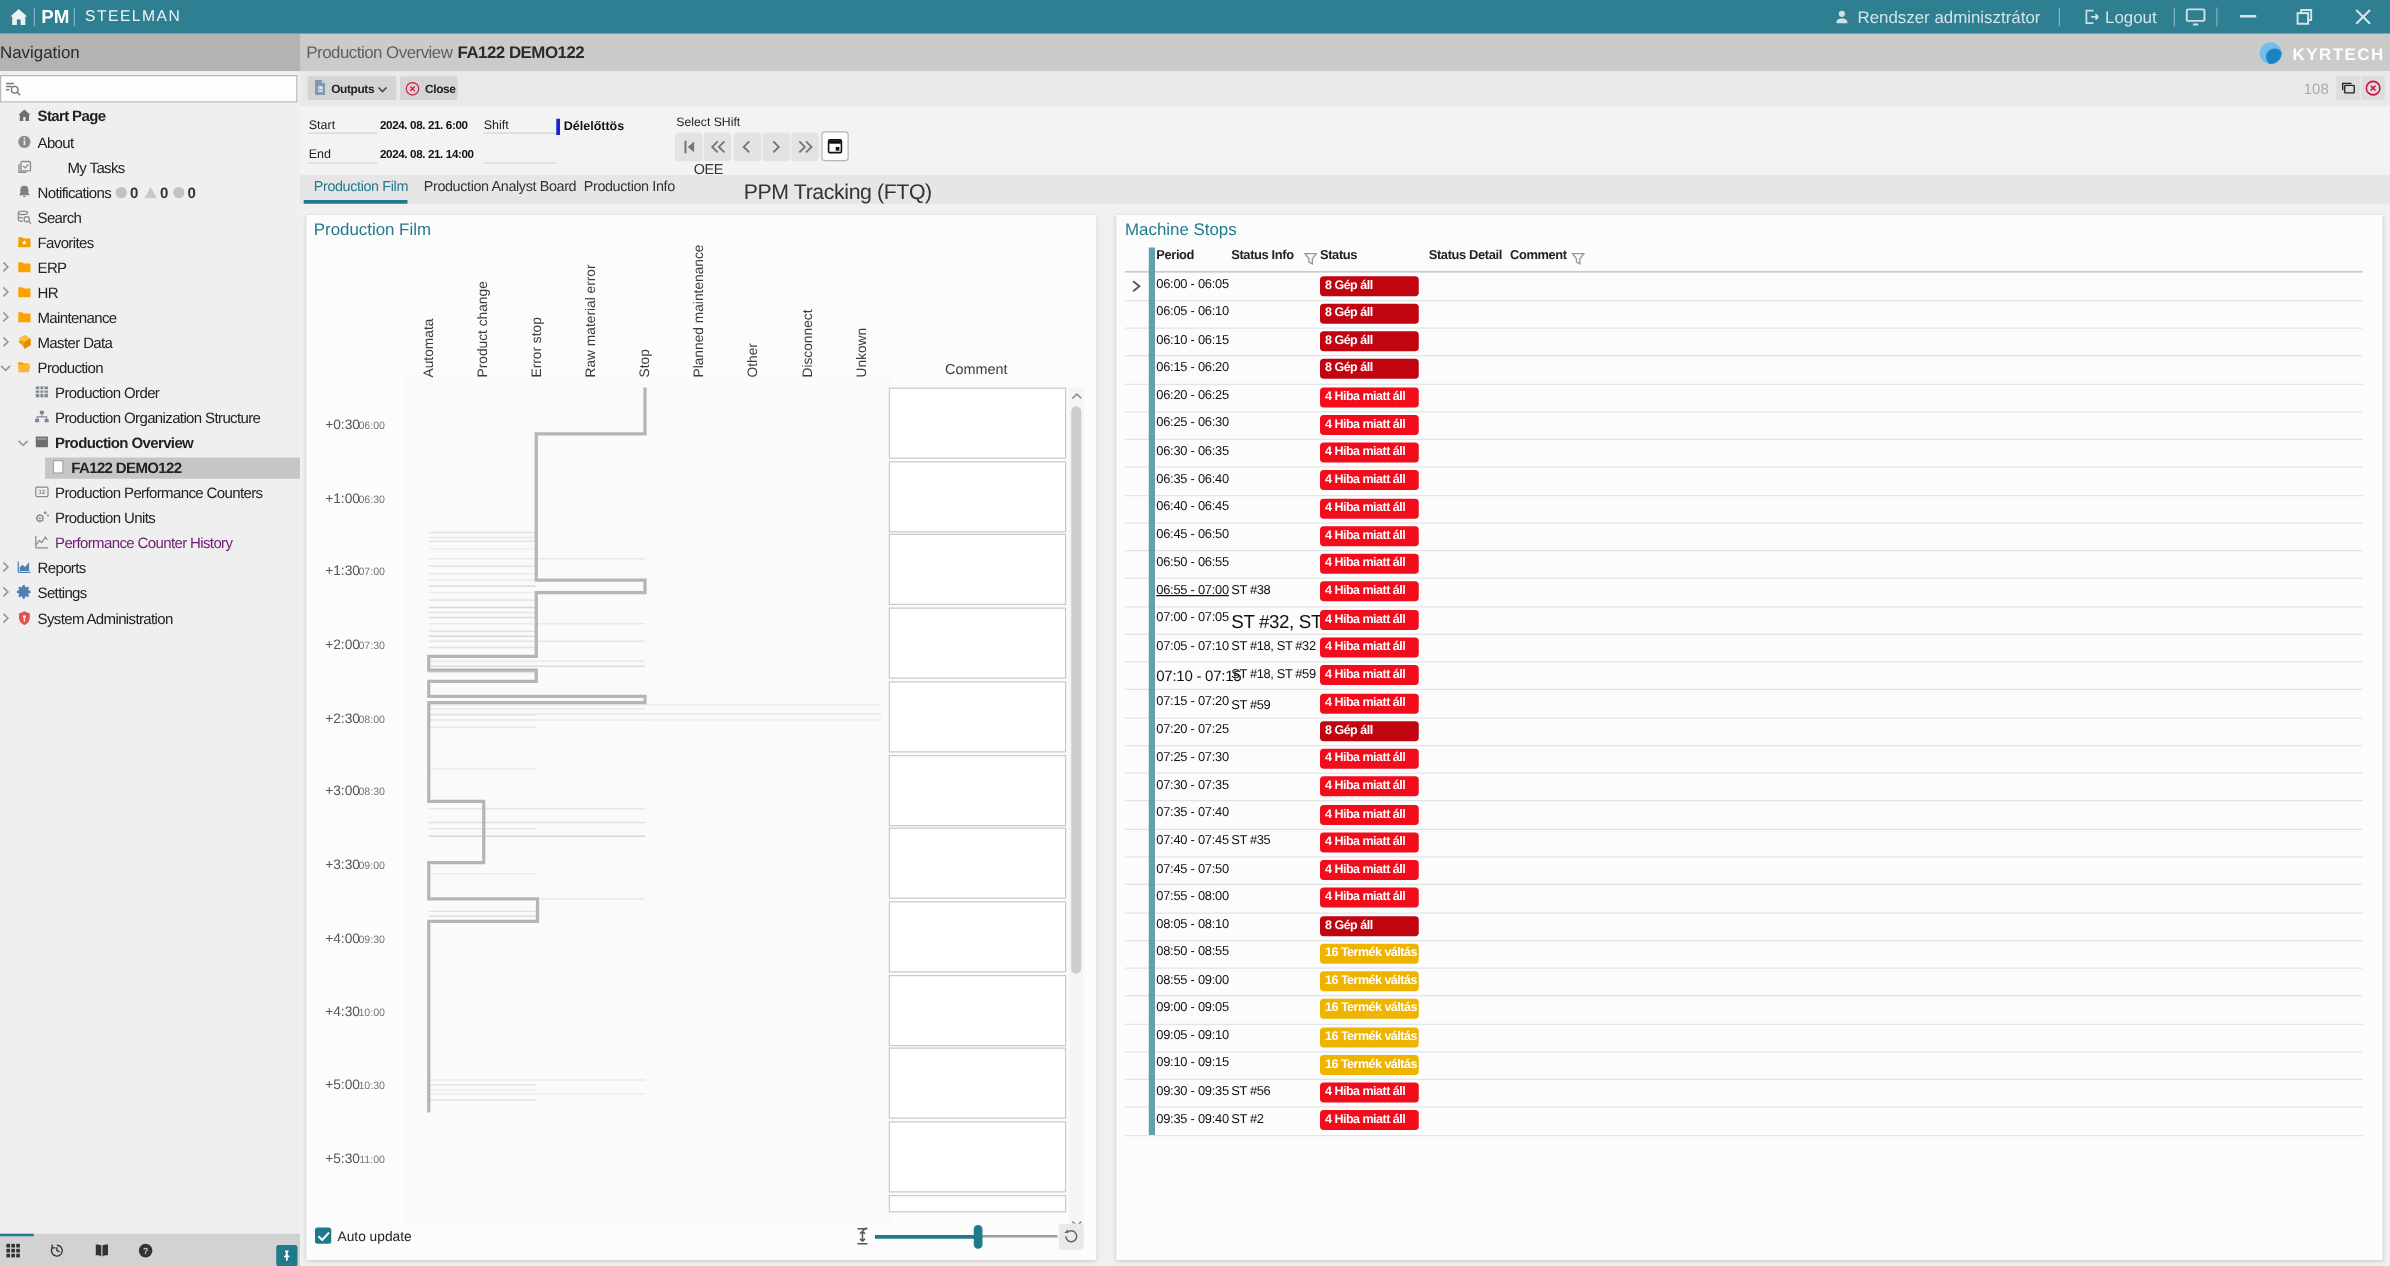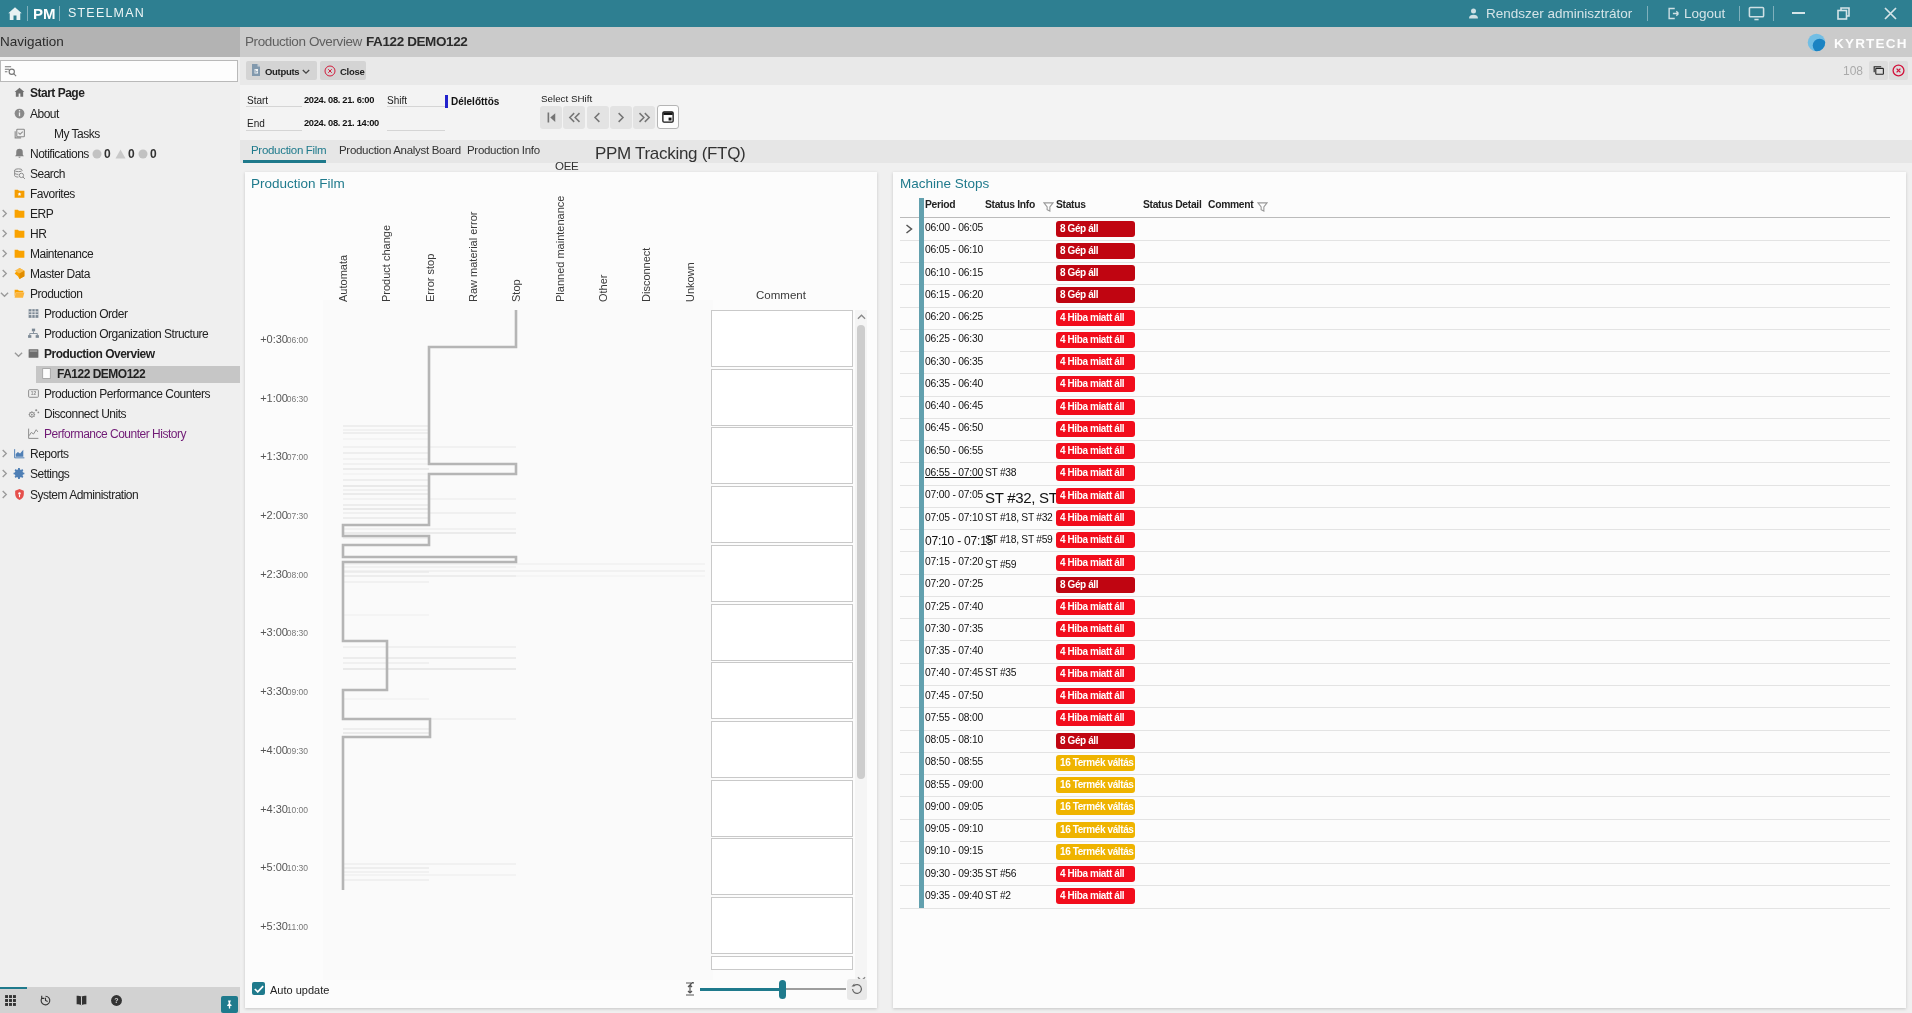--- a/index.html
+++ b/index.html
@@ -173,21 +173,21 @@
     <text x="12" y="15.5" font-size="9" font-weight="bold" fill="#8a8a8a" text-anchor="middle" font-family="Liberation Sans">12</text>
   </svg>
 <div class="abs" style="left:44px;top:387px;font-size:12px;letter-spacing:-0.5px;font-weight:normal;color:#222;white-space:nowrap;">Production Performance Counters</div>
 <svg class="abs" style="left:27px;top:407px" width="13" height="13" viewBox="0 0 24 24">
     <circle cx="9" cy="14" r="4.5" fill="none" stroke="#8a8a8a" stroke-width="1.8"></circle>
     <circle cx="9" cy="14" r="1.6" fill="#8a8a8a"></circle>
     <path d="M9 8v2.5M9 17.5V20M3 14h2.5M12.5 14H15M5 10l1.7 1.7M12.3 16.3 14 18M5 18l1.7-1.7M12.3 11.7 14 10" stroke="#8a8a8a" stroke-width="1.6"></path>
     <circle cx="17" cy="6" r="2" fill="#8a8a8a"></circle>
     <circle cx="21" cy="10" r="1.6" fill="#8a8a8a"></circle>
   </svg>
-<div class="abs" style="left:44px;top:407px;font-size:12px;letter-spacing:-0.5px;font-weight:normal;color:#222;white-space:nowrap;">Disconnect Units</div>
+<div class="abs" style="left:44px;top:407px;font-size:12px;letter-spacing:-0.5px;font-weight:normal;color:#222;white-space:nowrap;">Production Units</div>
 <svg class="abs" style="left:27px;top:427px" width="13" height="13" viewBox="0 0 24 24">
     <path d="M3 21h18M3 21V3" stroke="#8a8a8a" stroke-width="1.8" fill="none"></path>
     <path d="M4 16l4-6 4 3 5-8 3 4" stroke="#8a8a8a" stroke-width="1.8" fill="none"></path>
   </svg>
 <div class="abs" style="left:44px;top:427px;font-size:12px;letter-spacing:-0.5px;font-weight:normal;color:#701a75;white-space:nowrap;">Performance Counter History</div>
 <svg class="abs" style="left:0px;top:449px" width="9" height="9" viewBox="0 0 10 10">
     <path d="M3 1l4 4-4 4" fill="none" stroke="#9a9a9a" stroke-width="1.5"></path>
   </svg>
 <svg class="abs" style="left:13px;top:447px" width="13" height="13" viewBox="0 0 24 24">
     <path d="M3 20h18M3 20V4" stroke="#4f7fb5" stroke-width="1.8" fill="none"></path>
@@ -309,21 +309,21 @@
 <div class="abs" style="left:657px;top:105px;width:22px;height:24px;background:#fdfdfd;border:1px solid #b5b5b5;border-radius:3px;box-sizing:border-box;"></div>
 <svg class="abs" style="left:661px;top:110px" width="14" height="14" viewBox="0 0 24 24">
     <rect x="3.2" y="3.2" width="17.6" height="17.6" rx="2" fill="none" stroke="#111" stroke-width="2.2"></rect>
     <rect x="4" y="4" width="16" height="4.5" fill="#111"></rect>
     <rect x="13" y="13" width="5" height="5" fill="#111"></rect>
   </svg>
 <div class="abs" style="left:240px;top:140px;width:1672px;height:23px;background:#e6e6e6;"></div>
 <div class="abs" style="left:251px;top:144px;font-size:11.5px;letter-spacing:-0.3px;color:#1f7a8c;">Production Film</div>
 <div class="abs" style="left:339px;top:144px;font-size:11.5px;letter-spacing:-0.3px;color:#333;">Production Analyst Board</div>
 <div class="abs" style="left:467px;top:144px;font-size:11.5px;letter-spacing:-0.3px;color:#333;">Production Info</div>
-<div class="abs" style="left:555px;top:160px;font-size:11.5px;letter-spacing:-0.3px;color:#333;">OEE</div>
+<div class="abs" style="left:555px;top:130px;font-size:11.5px;letter-spacing:-0.3px;color:#333;">OEE</div>
 <div class="abs" style="left:595px;top:144px;font-size:17px;letter-spacing:-0.3px;color:#333;">PPM Tracking (FTQ)</div>
 <div class="abs" style="left:243px;top:160px;width:83px;height:3px;background:#1f7a8c;"></div>
 <div class="abs" style="left:245px;top:172px;width:632px;height:836px;background:#fcfcfc;box-shadow:0 1px 3px rgba(0,0,0,0.18);"></div>
 <div class="abs" style="left:251px;top:176px;font-size:13.5px;color:#1f7a8c;">Production Film</div>
 <svg class="abs" style="left:245px;top:172px" width="632" height="836" viewBox="0 0 632 836">
     <rect x="78" y="128" width="390" height="680" fill="#fafafa"></rect>
     <text x="98" y="130" font-size="11" fill="#3a3a3a" font-family="Liberation Sans" text-anchor="start" dominant-baseline="central" transform="rotate(-90 98 130)">Automata</text>
     <text x="141.4" y="130" font-size="11" fill="#3a3a3a" font-family="Liberation Sans" text-anchor="start" dominant-baseline="central" transform="rotate(-90 141.4 130)">Product change</text>
     <text x="184.7" y="130" font-size="11" fill="#3a3a3a" font-family="Liberation Sans" text-anchor="start" dominant-baseline="central" transform="rotate(-90 184.7 130)">Error stop</text>
     <text x="228" y="130" font-size="11" fill="#3a3a3a" font-family="Liberation Sans" text-anchor="start" dominant-baseline="central" transform="rotate(-90 228 130)">Raw material error</text>
@@ -502,21 +502,21 @@
 <div class="abs" style="left:985px;top:534px;font-size:10.3px;letter-spacing:-0.3px;color:#111;">ST #18, ST #59</div>
 <div class="abs" style="left:1056px;top:532px;width:79px;height:16px;background:#f20d1c;border-radius:3px;color:#fff;font-size:10px;font-weight:bold;letter-spacing:-0.4px;line-height:16px;padding-left:4px;box-sizing:border-box;white-space:nowrap;">4 Hiba miatt áll</div>
 <div class="abs" style="left:900px;top:551.4px;width:990px;height:1px;background:#e3e3e3;"></div>
 <div class="abs" style="left:925px;top:556px;font-size:10.3px;letter-spacing:-0.2px;color:#111;">07:15 - 07:20</div>
 <div class="abs" style="left:985px;top:559px;font-size:10.3px;letter-spacing:-0.3px;color:#111;text-align:center;">ST #59</div>
 <div class="abs" style="left:1056px;top:555px;width:79px;height:16px;background:#f20d1c;border-radius:3px;color:#fff;font-size:10px;font-weight:bold;letter-spacing:-0.4px;line-height:16px;padding-left:4px;box-sizing:border-box;white-space:nowrap;">4 Hiba miatt áll</div>
 <div class="abs" style="left:900px;top:573.7px;width:990px;height:1px;background:#e3e3e3;"></div>
 <div class="abs" style="left:925px;top:578px;font-size:10.3px;letter-spacing:-0.2px;color:#111;">07:20 - 07:25</div>
 <div class="abs" style="left:1056px;top:577px;width:79px;height:16px;background:#c00511;border-radius:3px;color:#fff;font-size:10px;font-weight:bold;letter-spacing:-0.4px;line-height:16px;padding-left:4px;box-sizing:border-box;white-space:nowrap;">8 Gép áll</div>
 <div class="abs" style="left:900px;top:595.9px;width:990px;height:1px;background:#e3e3e3;"></div>
-<div class="abs" style="left:925px;top:601px;font-size:10.3px;letter-spacing:-0.2px;color:#111;">07:25 - 07:40</div>
+<div class="abs" style="left:925px;top:601px;font-size:10.3px;letter-spacing:-0.2px;color:#111;">07:25 - 07:30</div>
 <div class="abs" style="left:1056px;top:599px;width:79px;height:16px;background:#f20d1c;border-radius:3px;color:#fff;font-size:10px;font-weight:bold;letter-spacing:-0.4px;line-height:16px;padding-left:4px;box-sizing:border-box;white-space:nowrap;">4 Hiba miatt áll</div>
 <div class="abs" style="left:900px;top:618.2px;width:990px;height:1px;background:#e3e3e3;"></div>
 <div class="abs" style="left:925px;top:623px;font-size:10.3px;letter-spacing:-0.2px;color:#111;">07:30 - 07:35</div>
 <div class="abs" style="left:1056px;top:621px;width:79px;height:16px;background:#f20d1c;border-radius:3px;color:#fff;font-size:10px;font-weight:bold;letter-spacing:-0.4px;line-height:16px;padding-left:4px;box-sizing:border-box;white-space:nowrap;">4 Hiba miatt áll</div>
 <div class="abs" style="left:900px;top:640.4px;width:990px;height:1px;background:#e3e3e3;"></div>
 <div class="abs" style="left:925px;top:645px;font-size:10.3px;letter-spacing:-0.2px;color:#111;">07:35 - 07:40</div>
 <div class="abs" style="left:1056px;top:644px;width:79px;height:16px;background:#f20d1c;border-radius:3px;color:#fff;font-size:10px;font-weight:bold;letter-spacing:-0.4px;line-height:16px;padding-left:4px;box-sizing:border-box;white-space:nowrap;">4 Hiba miatt áll</div>
 <div class="abs" style="left:900px;top:662.7px;width:990px;height:1px;background:#e3e3e3;"></div>
 <div class="abs" style="left:925px;top:667px;font-size:10.3px;letter-spacing:-0.2px;color:#111;">07:40 - 07:45</div>
 <div class="abs" style="left:985px;top:667px;font-size:10.3px;letter-spacing:-0.3px;color:#111;">ST #35</div>

